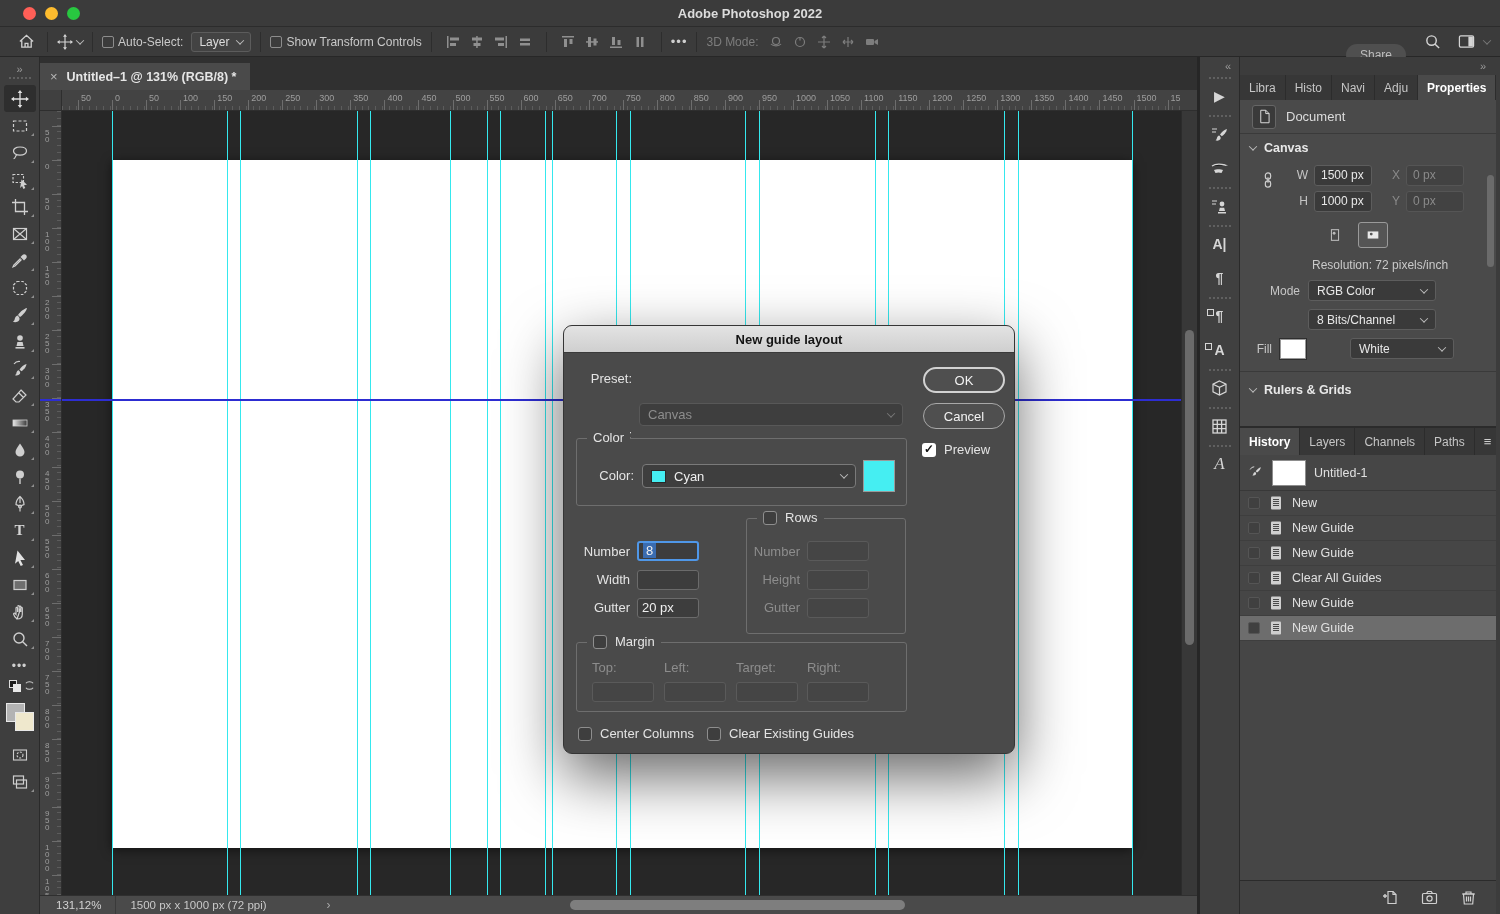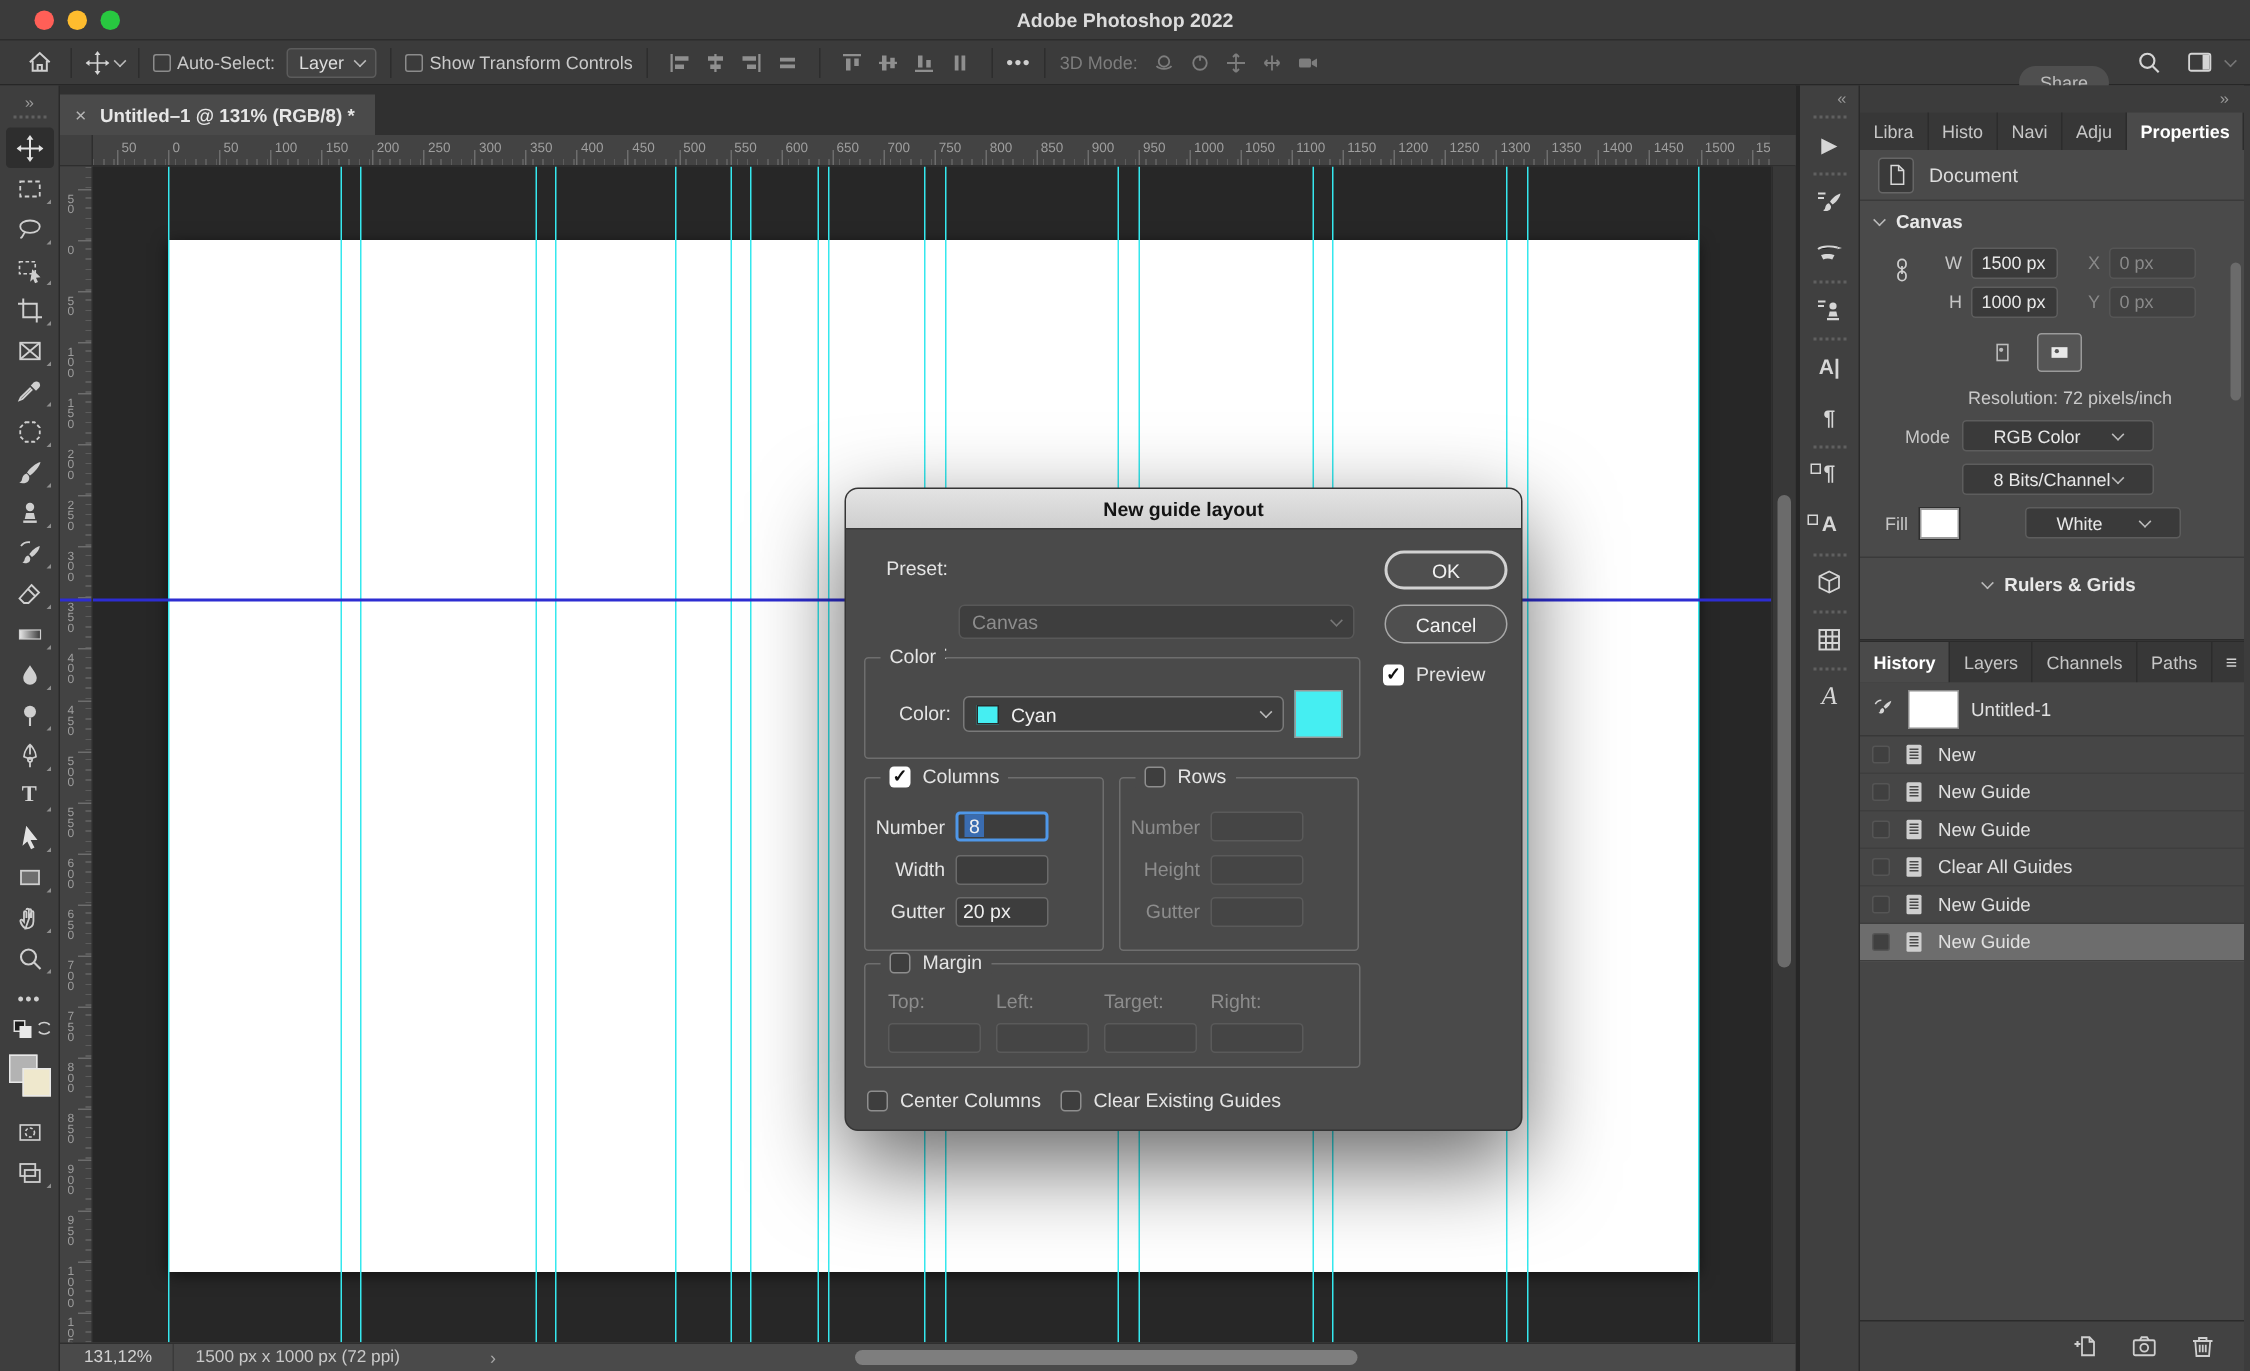--- a/index.html
+++ b/index.html
@@ -129,21 +129,21 @@
   .pinp.dis { color:#8a8a8a; background:#424242; border-color:#555; }
   .flab.dim, .dimtxt { color:#8a8a8a; }
   .linkicon { position:absolute; left:20px; top:10px; color:#d0d0d0; }
   .orient { display:flex; gap:8px; margin:8px 0 0 80px; }
   .obox { width:30px; height:26px; display:flex; align-items:center; justify-content:center; }
   .obox.sel { background:#555; border:1px solid #9a9a9a; border-radius:3px; }
   .resline { margin:10px 0 0 72px; color:#c9c9c9; }
   .prow { display:flex; align-items:center; gap:8px; margin-top:8px; }
   .plab { width:60px; text-align:right; color:#c6c6c6; }
   .psel { display:flex; align-items:center; background:#3a3a3a; border:1px solid #5d5d5d;
-    border-radius:3px; height:21px; padding:0 20px; color:#e8e8e8; }
+    border-radius:3px; height:21px; padding:0 8px; color:#e8e8e8; }
   .psel .chev { margin-left:auto; }
   .pdivider { height:1px; background:#3a3a3a; margin-top:12px; }
   .fillsw { width:26px; height:20px; background:#fff; border:1px solid #999; box-shadow:0 0 0 1px #2e2e2e; }
   .pscroll { position:absolute; right:2px; top:75px; width:7px; height:92px; border-radius:4px; background:#6b6b6b; }
   .hcontent { flex:1; background:#464646; font-size:12.5px; color:#e0e0e0; overflow:hidden; }
   .snaprow { height:36px; display:flex; align-items:center; gap:8px; padding-left:8px;
     border-bottom:1px solid #383838; }
   .snapthumb { width:34px; height:26px; background:#fff; border:1px solid #8d8d8d; }
   .hrow { height:25px; display:flex; align-items:center; gap:8px; padding-left:8px;
     border-bottom:1px solid #3e3e3e; }
@@ -907,21 +907,21 @@
         </div>
         <div class="prow">
           <span class="plab" style="width:32px;">Fill</span>
           <span class="fillsw" style="background: rgb(255, 255, 255);"></span>
           <span class="psel" style="width:104px;margin-left:36px;">
             <span>White</span>
             <span class="chev"></span>
           </span>
         </div>
         <div class="pdivider"></div>
-        <div class="sechead" style="margin-top:4px;justify-content:center;">
+        <div class="sechead" style="margin-top:4px;">
           <span class="chev"></span>
           <span>Rulers &amp; Grids</span>
         </div>
         <span class="pscroll"></span>
       </div>
 
       <div class="htabs">
         <span class="ptab active">
             <span>History</span>
           </span>
@@ -1067,26 +1067,20 @@
         </span>
     </div>
     <span class="dlabel" style="left:22px; top:138px; width:48px; line-height:24px;">Color:</span>
     <span class="dsel" style="left:78px; top:138px; width:214px; height:24px;">
       <span class="cyansw-sm" style="background: rgb(69, 238, 242);"></span>
       <span>Cyan</span>
       <span class="chev"></span>
     </span>
     <span class="cyansw-big" style="left: 299px; top: 134px; width: 32px; height: 32px; background: rgb(69, 238, 242);"></span>
 
-    <div class="fset" style="left:12px; top:192px; width:160px; height:116px;">
-      <span class="legend">
-        <span class="cb on"></span>
-        <span>Columns</span>
-      </span>
-    </div>
     <span class="flabel" style="left:8px; top:216px; width:58px;">Number</span>
     <span class="dinp focus" style="left:73px; top:215px;"><span class="selhl">8</span></span>
     <span class="flabel" style="left:8px; top:244px; width:58px;">Width</span>
     <span class="dinp" style="left:73px; top:244px;"></span>
     <span class="flabel" style="left:8px; top:272px; width:58px;">Gutter</span>
     <span class="dinp" style="left:73px; top:272px;">20 px</span>
 
     <div class="fset" style="left:182px; top:192px; width:160px; height:116px;">
       <span class="legend">
         <span class="cb off"></span>

